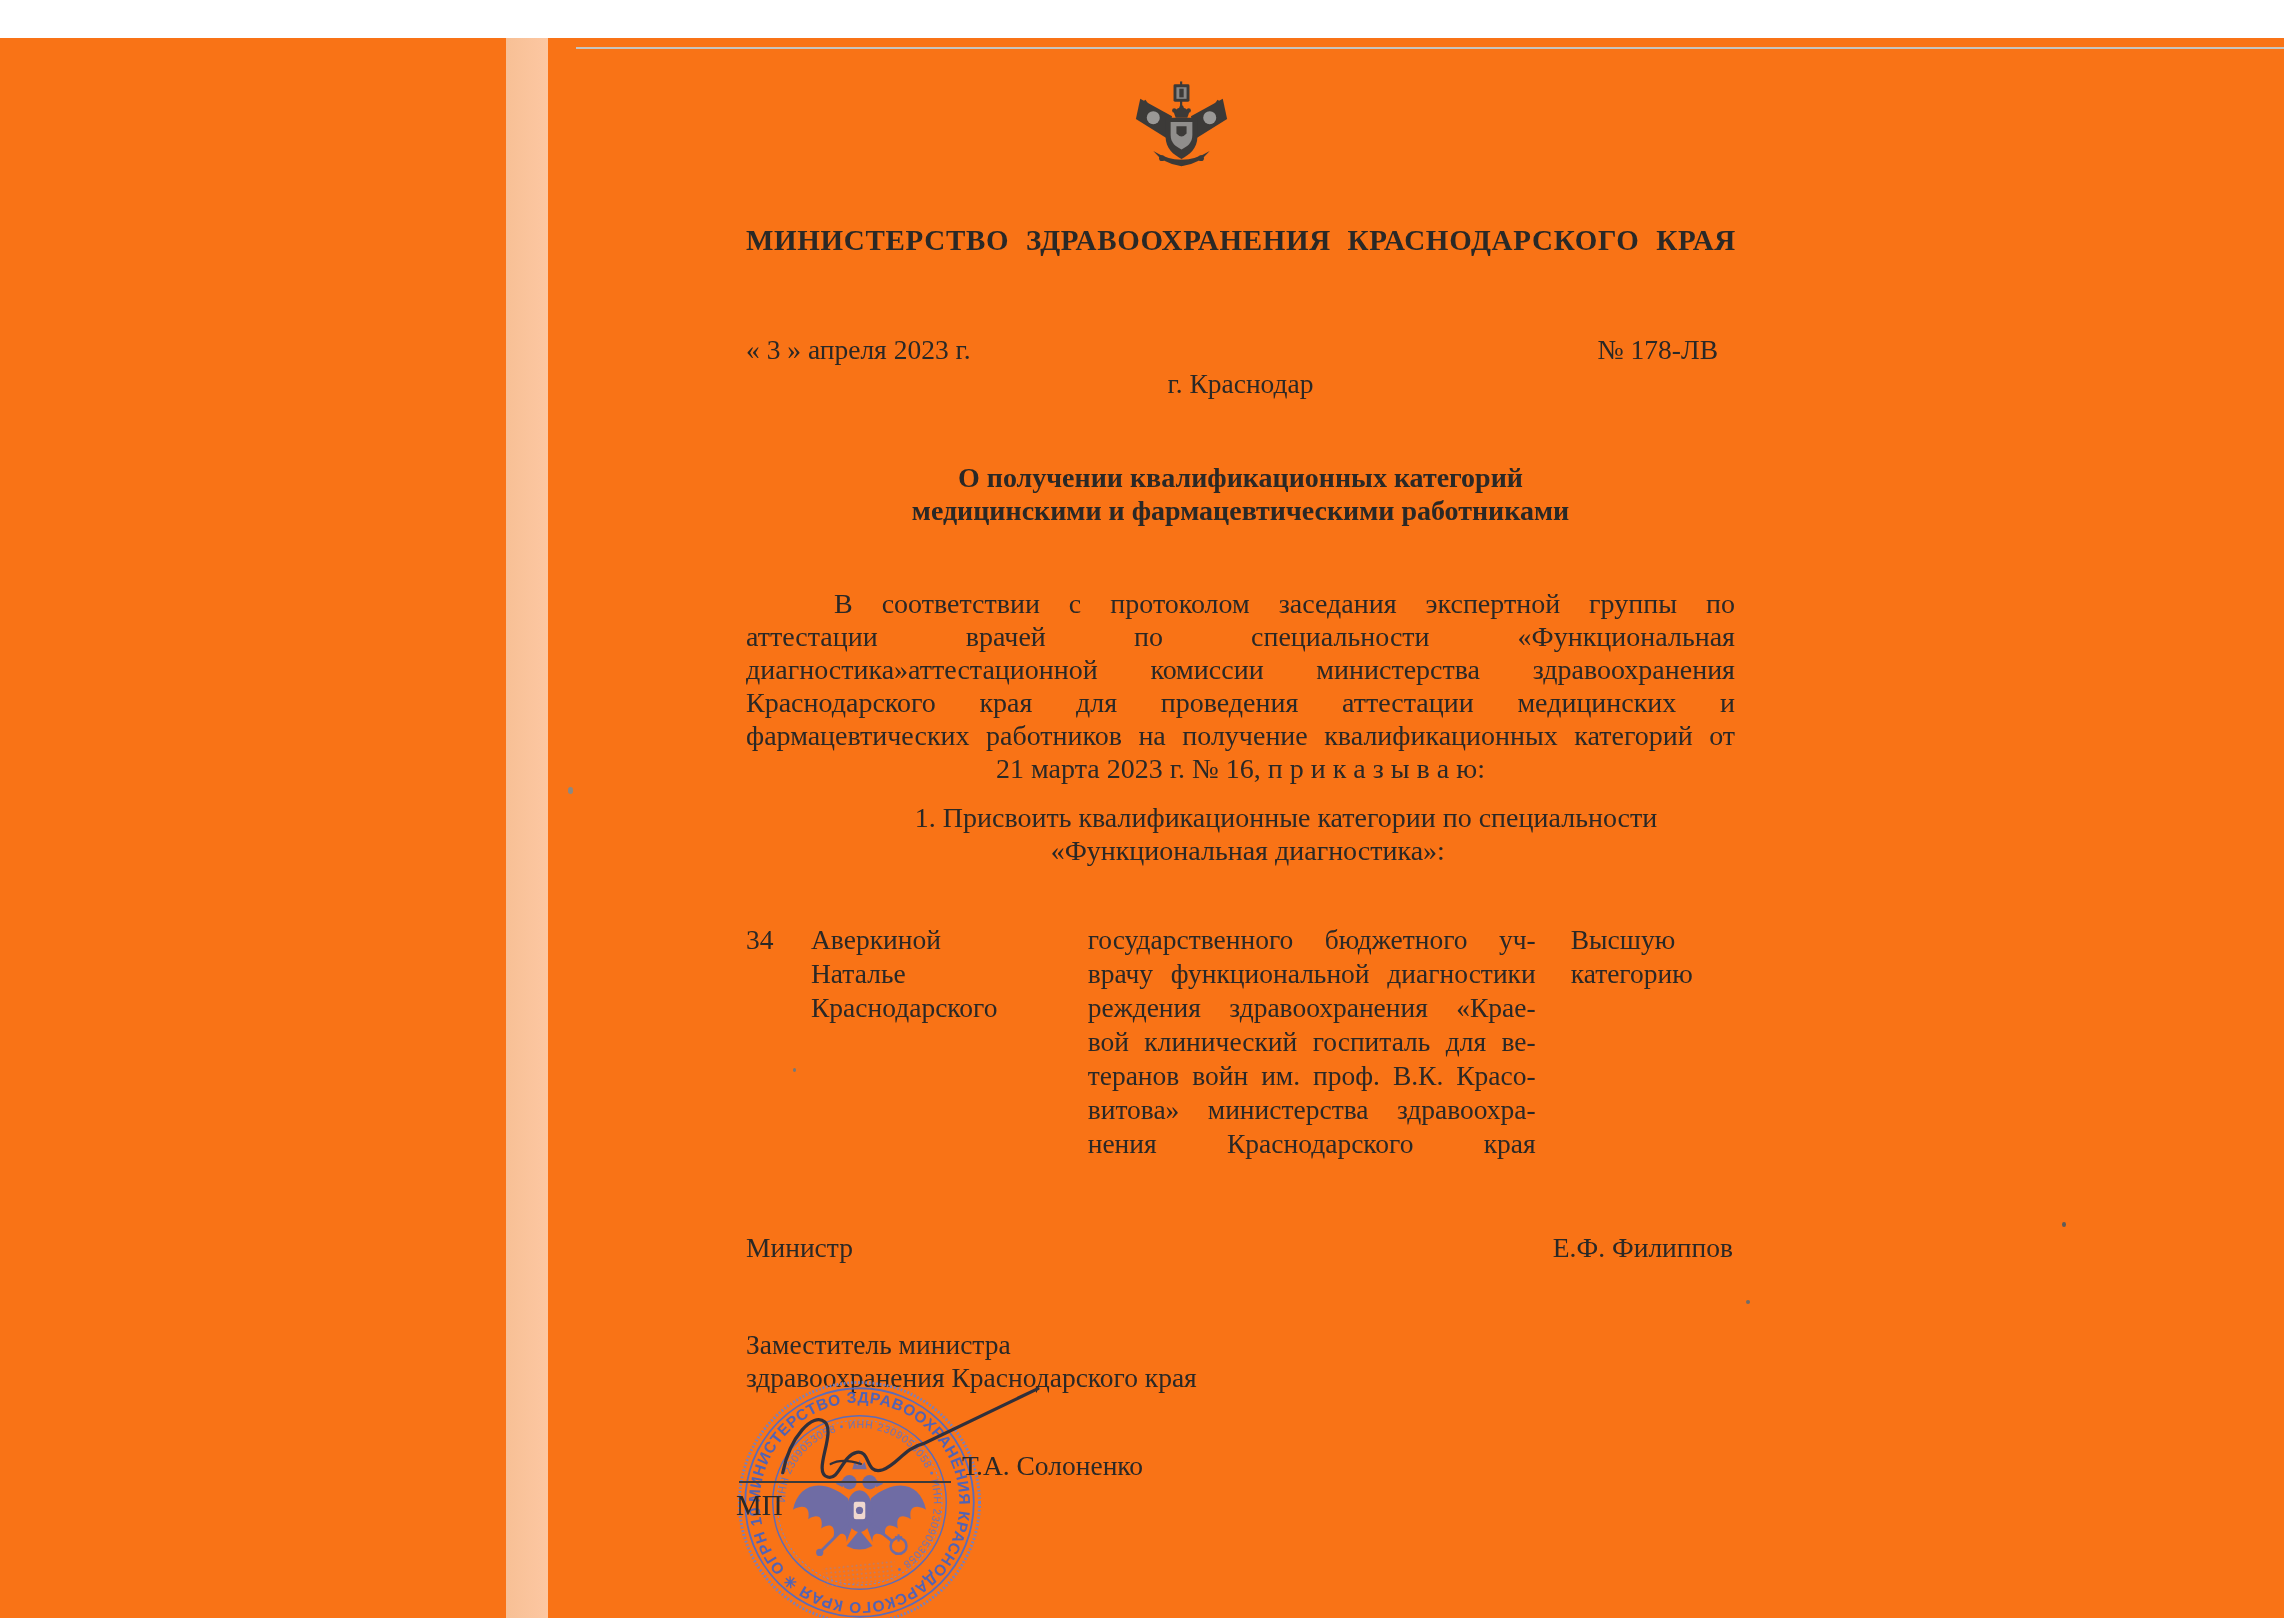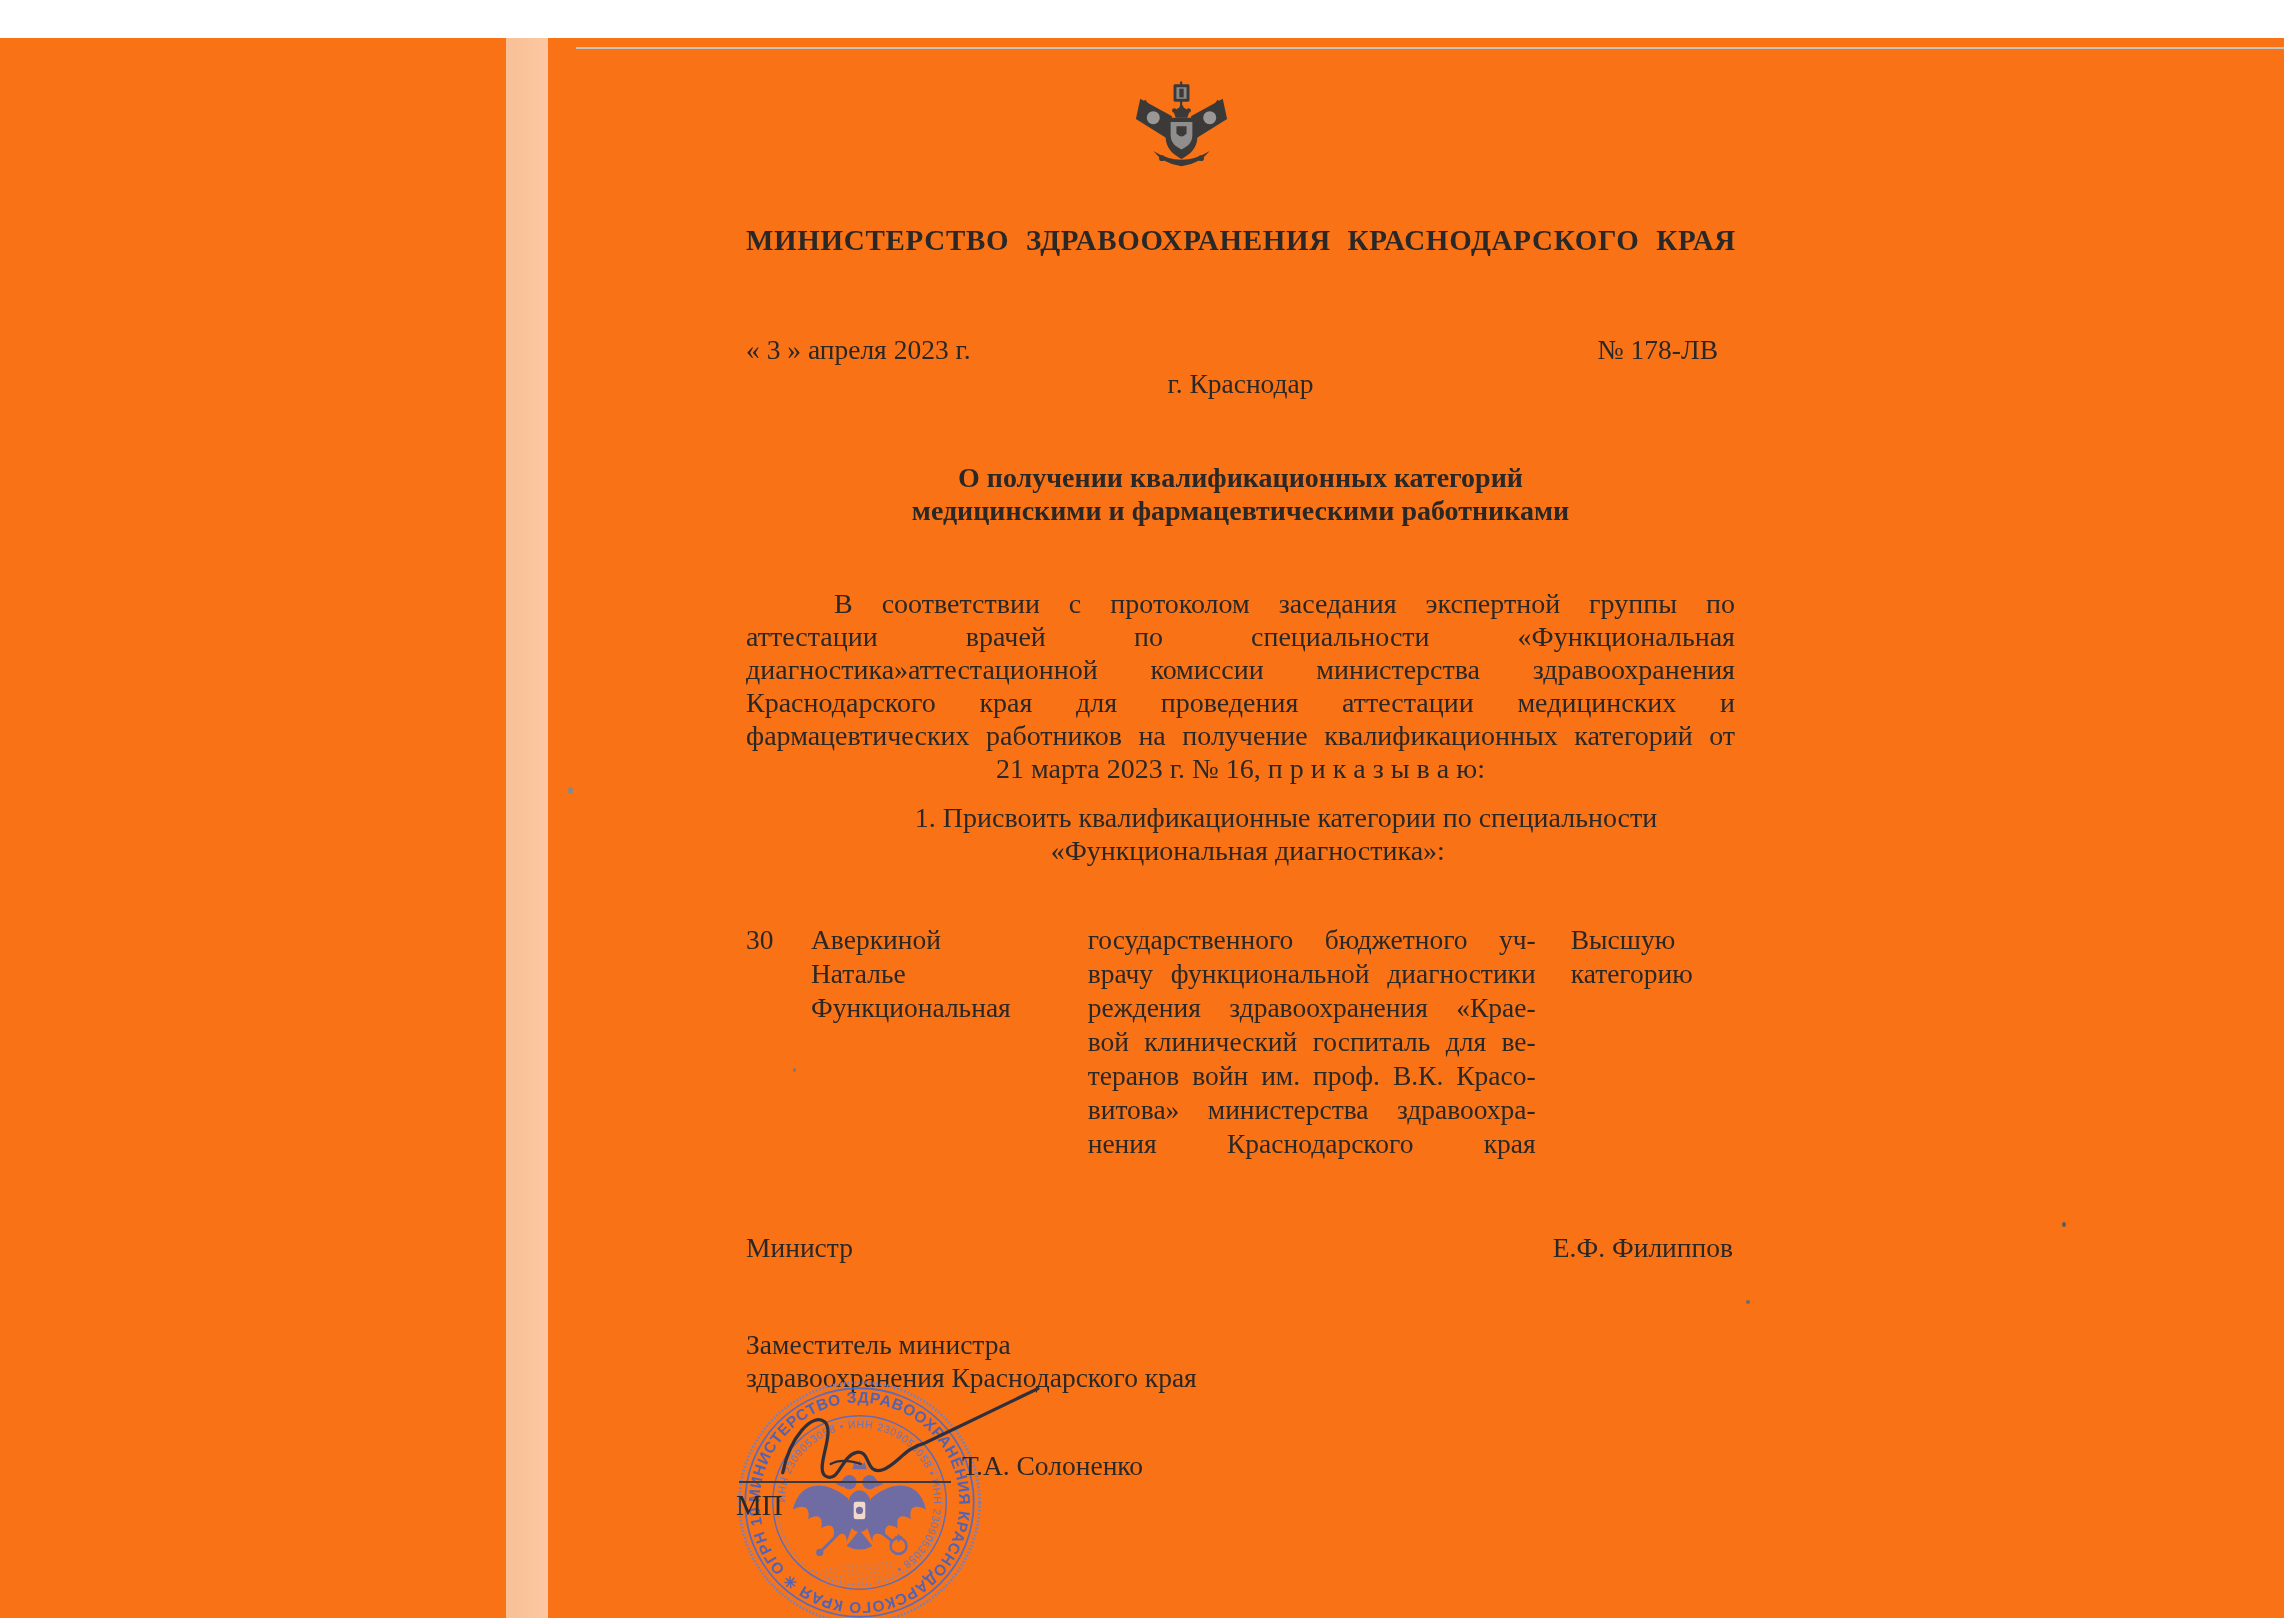--- a/index.html
+++ b/index.html
@@ -134,25 +134,25 @@
     <div class="jline">аттестации  врачей  по  специальности  «Функциональная</div>
     <div class="jline">диагностика»аттестационной  комиссии  министерства  здравоохранения</div>
     <div class="jline">Краснодарского  края  для  проведения  аттестации  медицинских  и</div>
     <div class="jline">фармацевтических работников на получение квалификационных  категорий  от</div>
     <div class="lline">21 марта  2023 г.  №  16,  п р и к а з ы в а ю:</div>
     <div class="lline ind2 order-gap">1. Присвоить  квалификационные  категории  по специальности</div>
     <div class="lline ind3">«Функциональная диагностика»:</div>
   </div>
 
   <div class="abs tablerow">
-    <div class="col-num">30</div>
+    <div class="col-num">34</div>
     <div class="col-name">
       <div>Аверкиной</div>
       <div>Наталье</div>
-      <div>Функциональная</div>
+      <div>Краснодарского</div>
     </div>
     <div class="col-desc">
       <div class="jline">государственного бюджетного уч-</div>
       <div class="jline">врачу функциональной диагностики</div>
       <div class="jline">реждения здравоохранения «Крае-</div>
       <div class="jline">вой клинический госпиталь для  ве-</div>
       <div class="jline">теранов войн  им. проф. В.К. Красо-</div>
       <div class="jline">витова» министерства здравоохра-</div>
       <div class="jline">нения  Краснодарского  края</div>
     </div>

